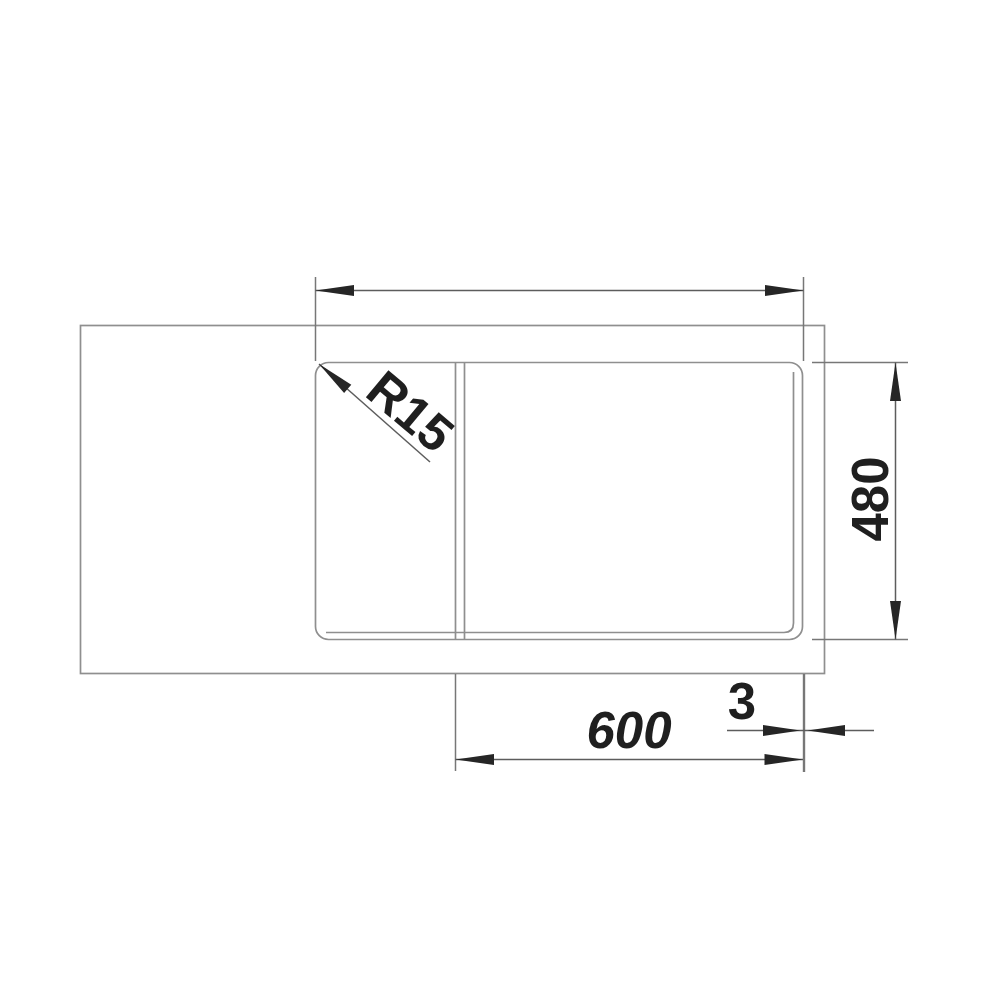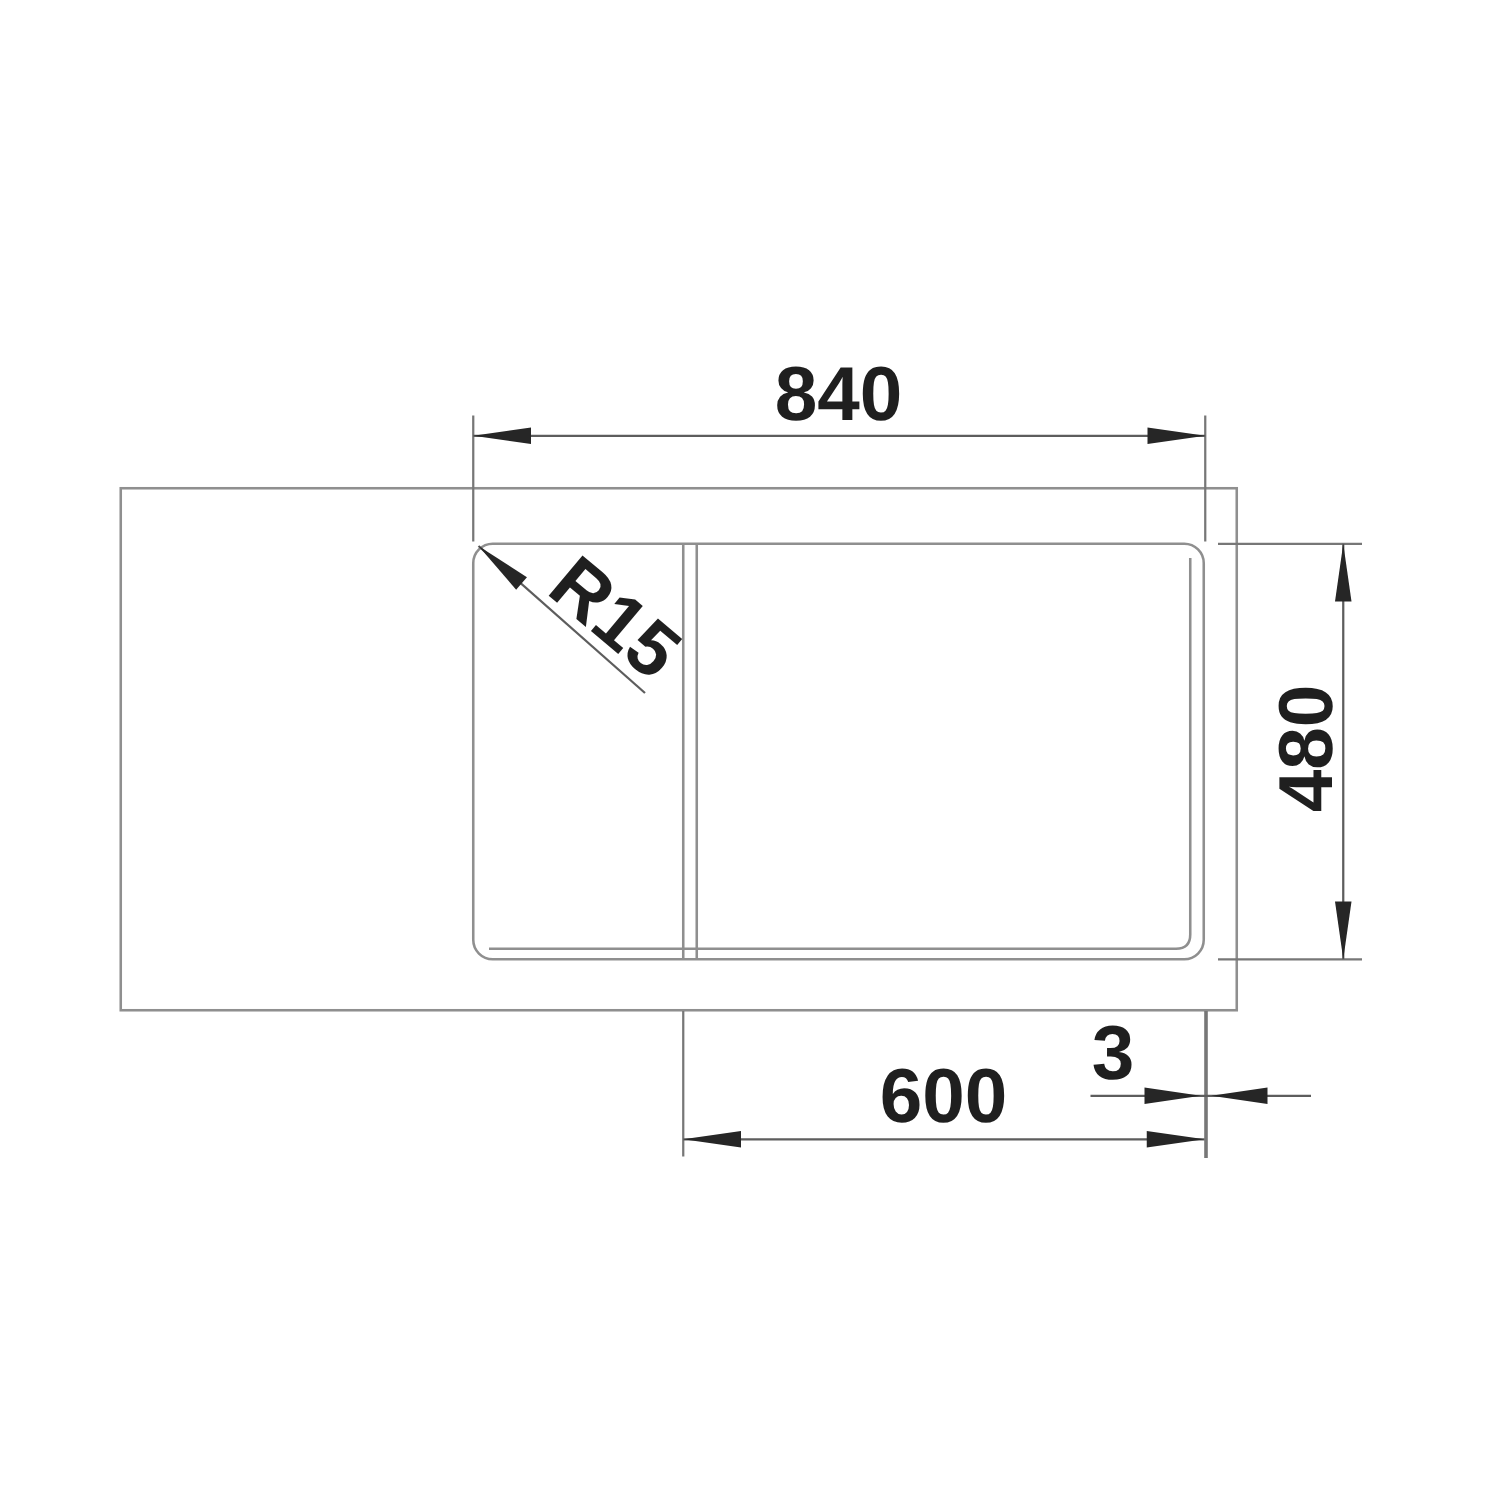--- a/index.html
+++ b/index.html
@@ -99,23 +99,22 @@
       <polygon class="arrow-fill" points="800.5,730.5 763,725 763,736"></polygon>
       <polygon class="arrow-fill" points="807.5,730.5 845,725 845,736"></polygon>
     </g>
 
     <g>
       <line class="dim-stroke" x1="319" y1="364" x2="430" y2="462"></line>
       <polygon class="arrow-fill" points="319,364 344.1,393.1 351.3,384.8"></polygon>
     </g>
   </svg>
 
-  <div class="dim-label" style="left:315px; top:237px; width:488px;">840</div>
 
   <div class="dim-label rot-ccw" style="left:731px; top:473px; width:280px; height:52px;">480</div>
 
-  <div class="dim-label" style="left:455px; top:705px; width:348px;">600</div>
+  <div class="dim-label" style="left:455px; top:705px; width:348px;font-style:italic;">600</div>
 
   <div class="dim-label" style="left:712px; top:676px; width:60px;">3</div>
 
   <div class="dim-label rot-45" style="left:328px; top:386px; width:164px; height:52px;">R15</div>
 
 </div>
 
 </body></html>

